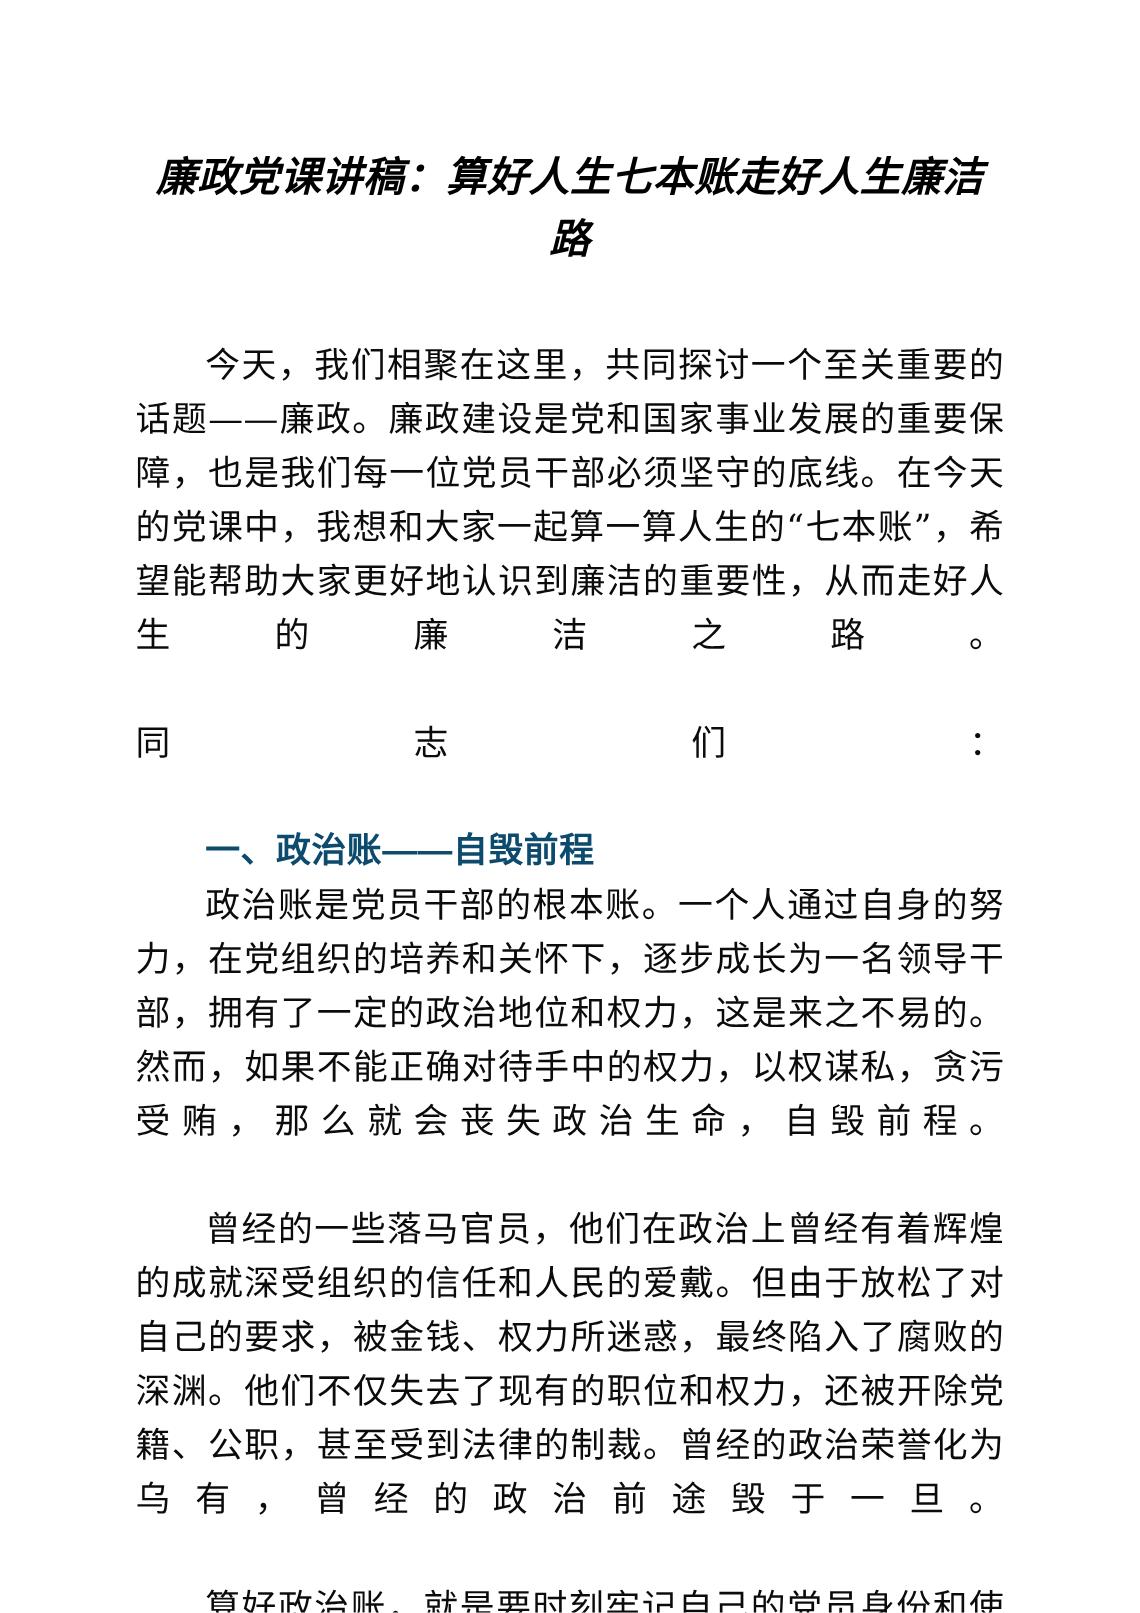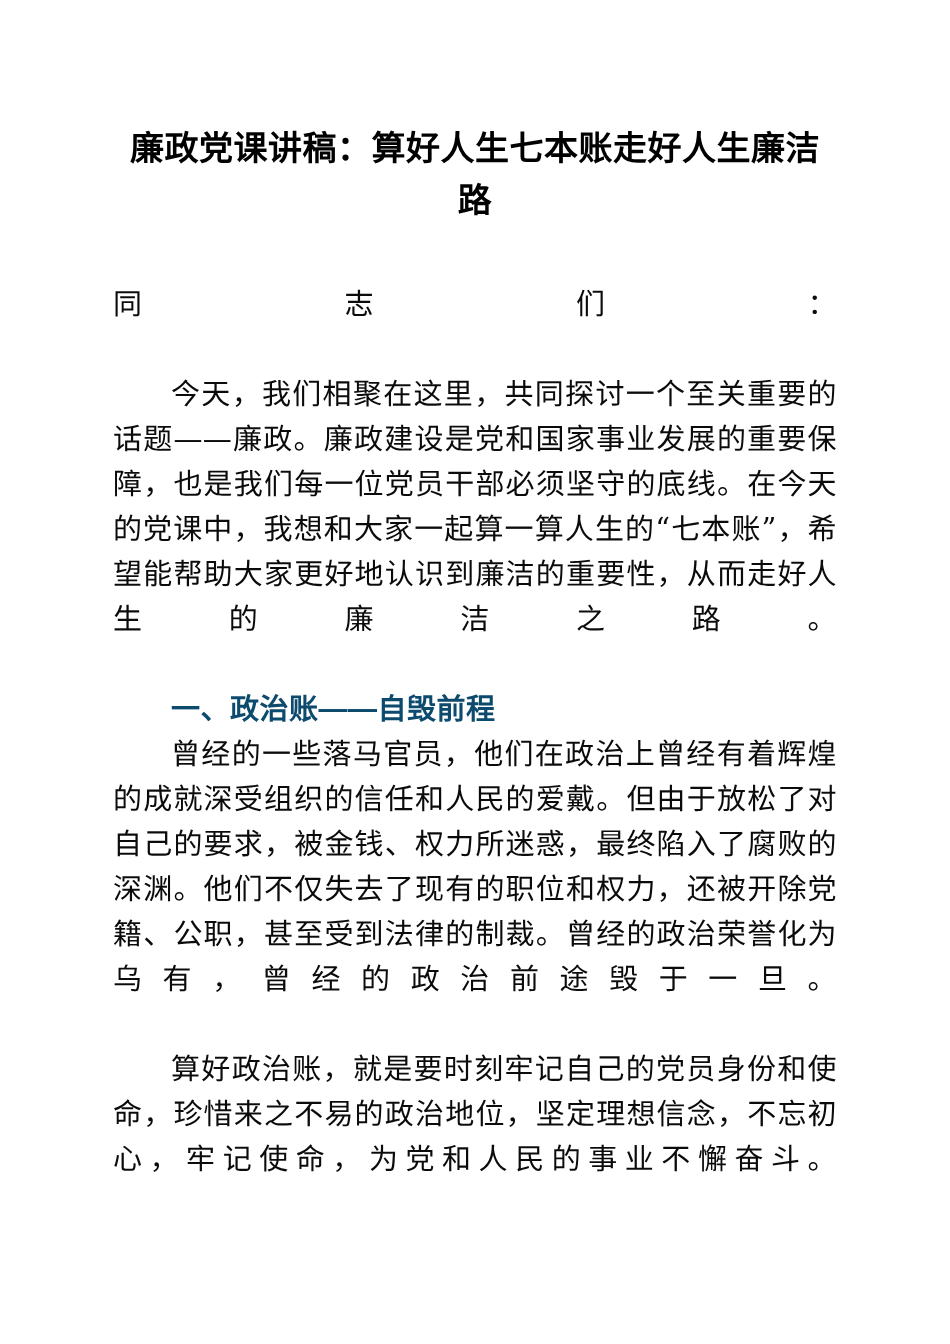--- a/index.html
+++ b/index.html
@@ -31,20 +31,21 @@
     font-family: "Liberation Serif", "DejaVu Serif", serif;
     font-weight: bold;
     font-size: 34px;
     line-height: 52px;
     text-align: center;
     color: #000000;
     margin: 0;
     padding-top: 123px;
     letter-spacing: 0.5px;
     text-rendering: optimizeLegibility;
+    font-style: italic;
   }
 
   
   .section-heading {
     font-family: "Liberation Sans", "DejaVu Sans", sans-serif;
     font-weight: bold;
     font-size: 29px;
     line-height: 45px;
     color: #0c4a6e;
     margin: 0;
@@ -88,25 +89,26 @@
 </head>
 <body>
 
 <div class="page">
   <div class="content">
 
     <h1 class="doc-title">廉政党课讲稿：算好人生七本账走好人生廉洁路</h1>
 
     <div class="title-gap"></div>
 
+    <p class="body-para">今天，我们相聚在这里，共同探讨一个至关重要的话题——廉政。廉政建设是党和国家事业发展的重要保障，也是我们每一位党员干部必须坚守的底线。在今天的党课中，我想和大家一起算一算人生的“七本账”，希望能帮助大家更好地认识到廉洁的重要性，从而走好人生的廉洁之路。</p>
+
     <p class="body-para no-indent">同志们：</p>
-
-    <p class="body-para">今天，我们相聚在这里，共同探讨一个至关重要的话题——廉政。廉政建设是党和国家事业发展的重要保障，也是我们每一位党员干部必须坚守的底线。在今天的党课中，我想和大家一起算一算人生的“七本账”，希望能帮助大家更好地认识到廉洁的重要性，从而走好人生的廉洁之路。</p>
 
     <h2 class="section-heading">一、政治账——自毁前程</h2>
 
+    <p class="body-para">政治账是党员干部的根本账。一个人通过自身的努力，在党组织的培养和关怀下，逐步成长为一名领导干部，拥有了一定的政治地位和权力，这是来之不易的。然而，如果不能正确对待手中的权力，以权谋私，贪污受贿，那么就会丧失政治生命，自毁前程。</p>
 
     <p class="body-para">曾经的一些落马官员，他们在政治上曾经有着辉煌的成就深受组织的信任和人民的爱戴。但由于放松了对自己的要求，被金钱、权力所迷惑，最终陷入了腐败的深渊。他们不仅失去了现有的职位和权力，还被开除党籍、公职，甚至受到法律的制裁。曾经的政治荣誉化为乌有，曾经的政治前途毁于一旦。</p>
 
     <p class="body-para">算好政治账，就是要时刻牢记自己的党员身份和使命，珍惜来之不易的政治地位，坚定理想信念，不忘初心，牢记使命，为党和人民的事业不懈奋斗。</p>
 
   </div>
 </div>
 
 </body></html>

